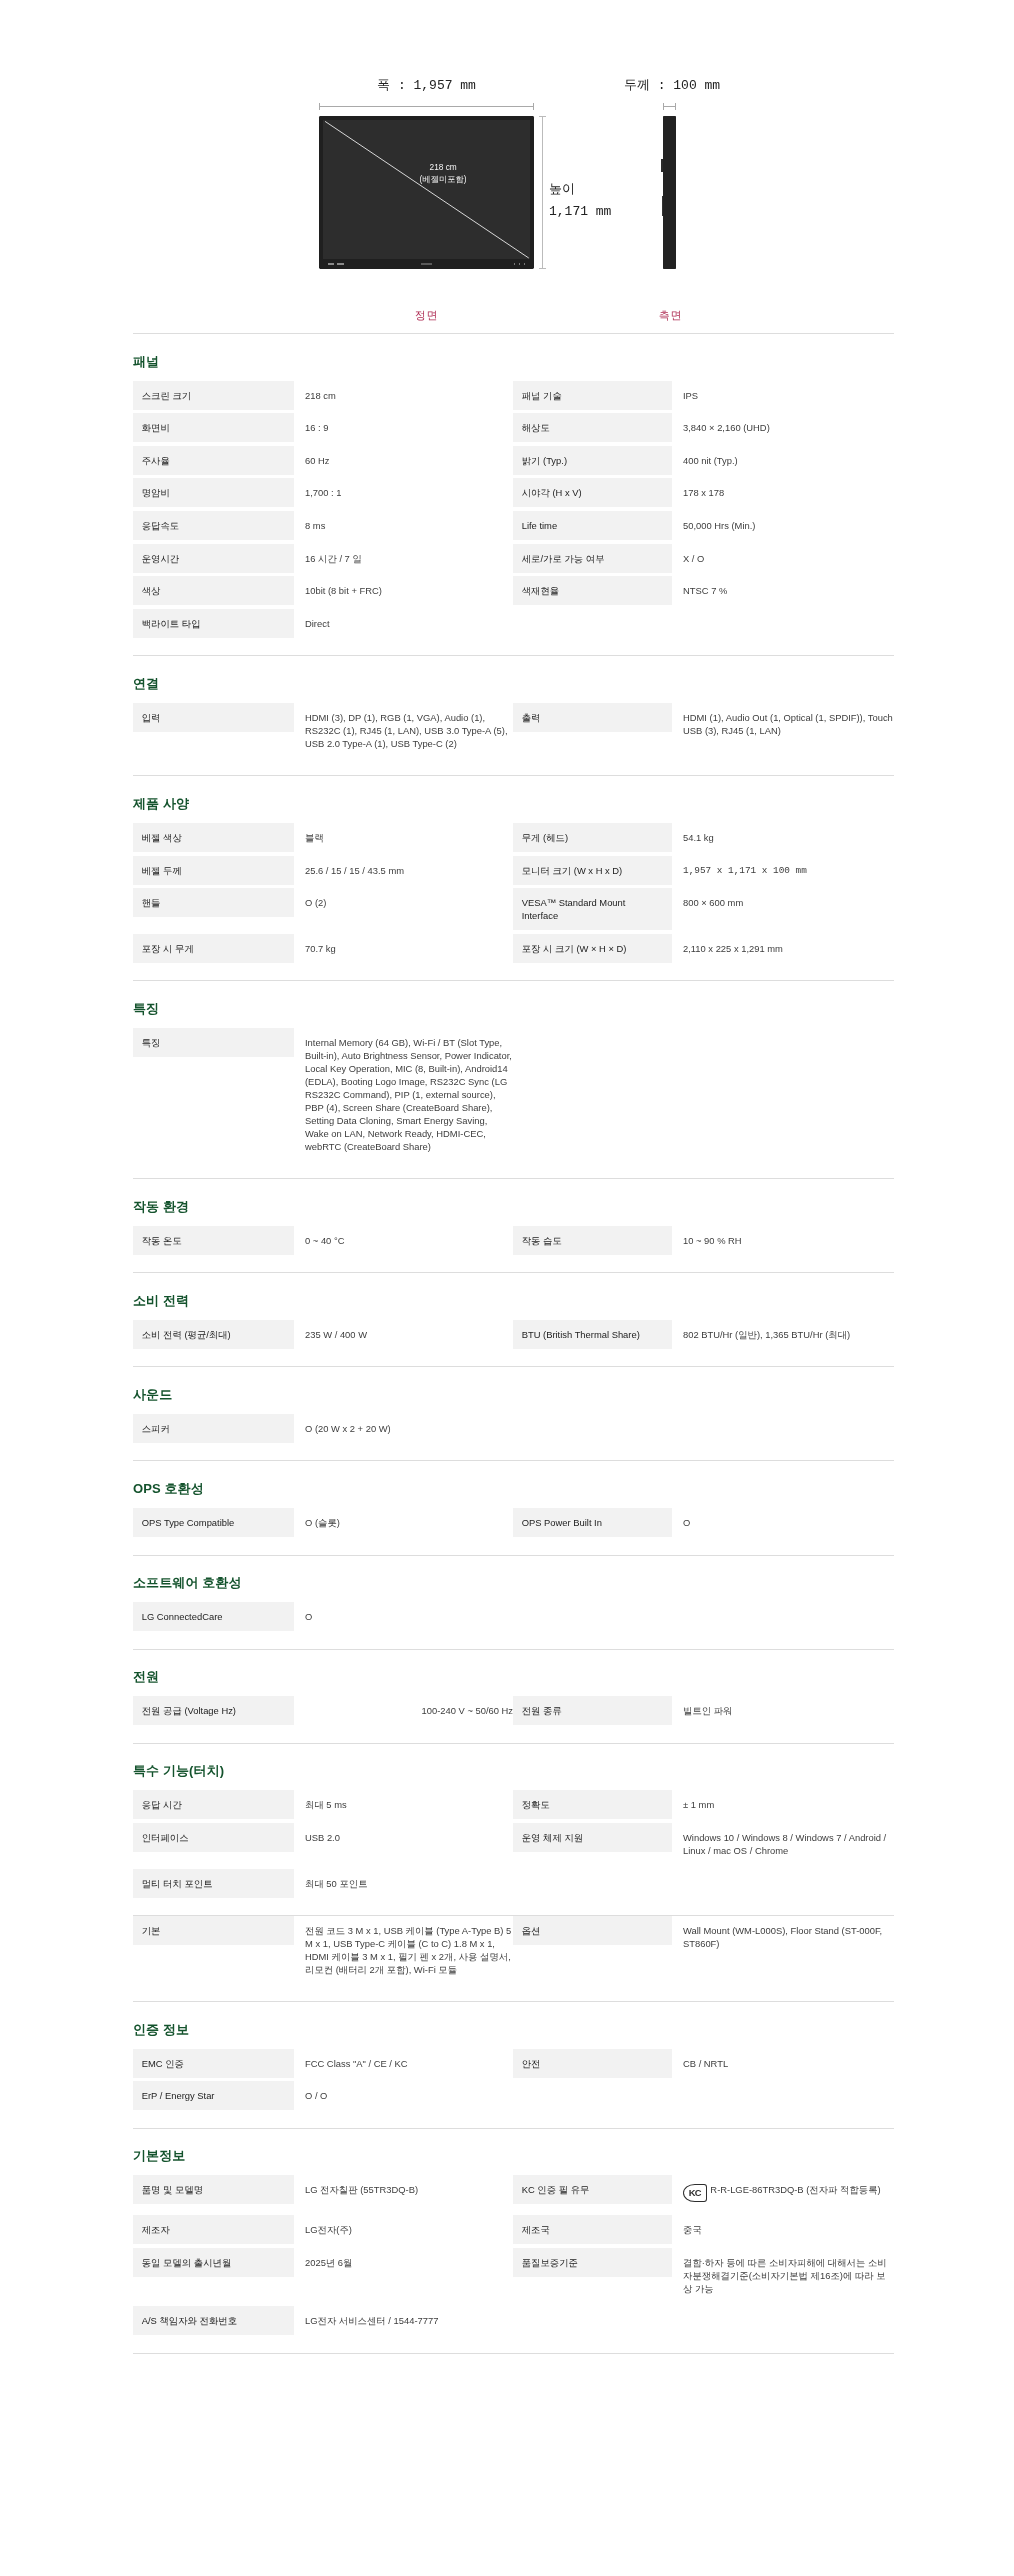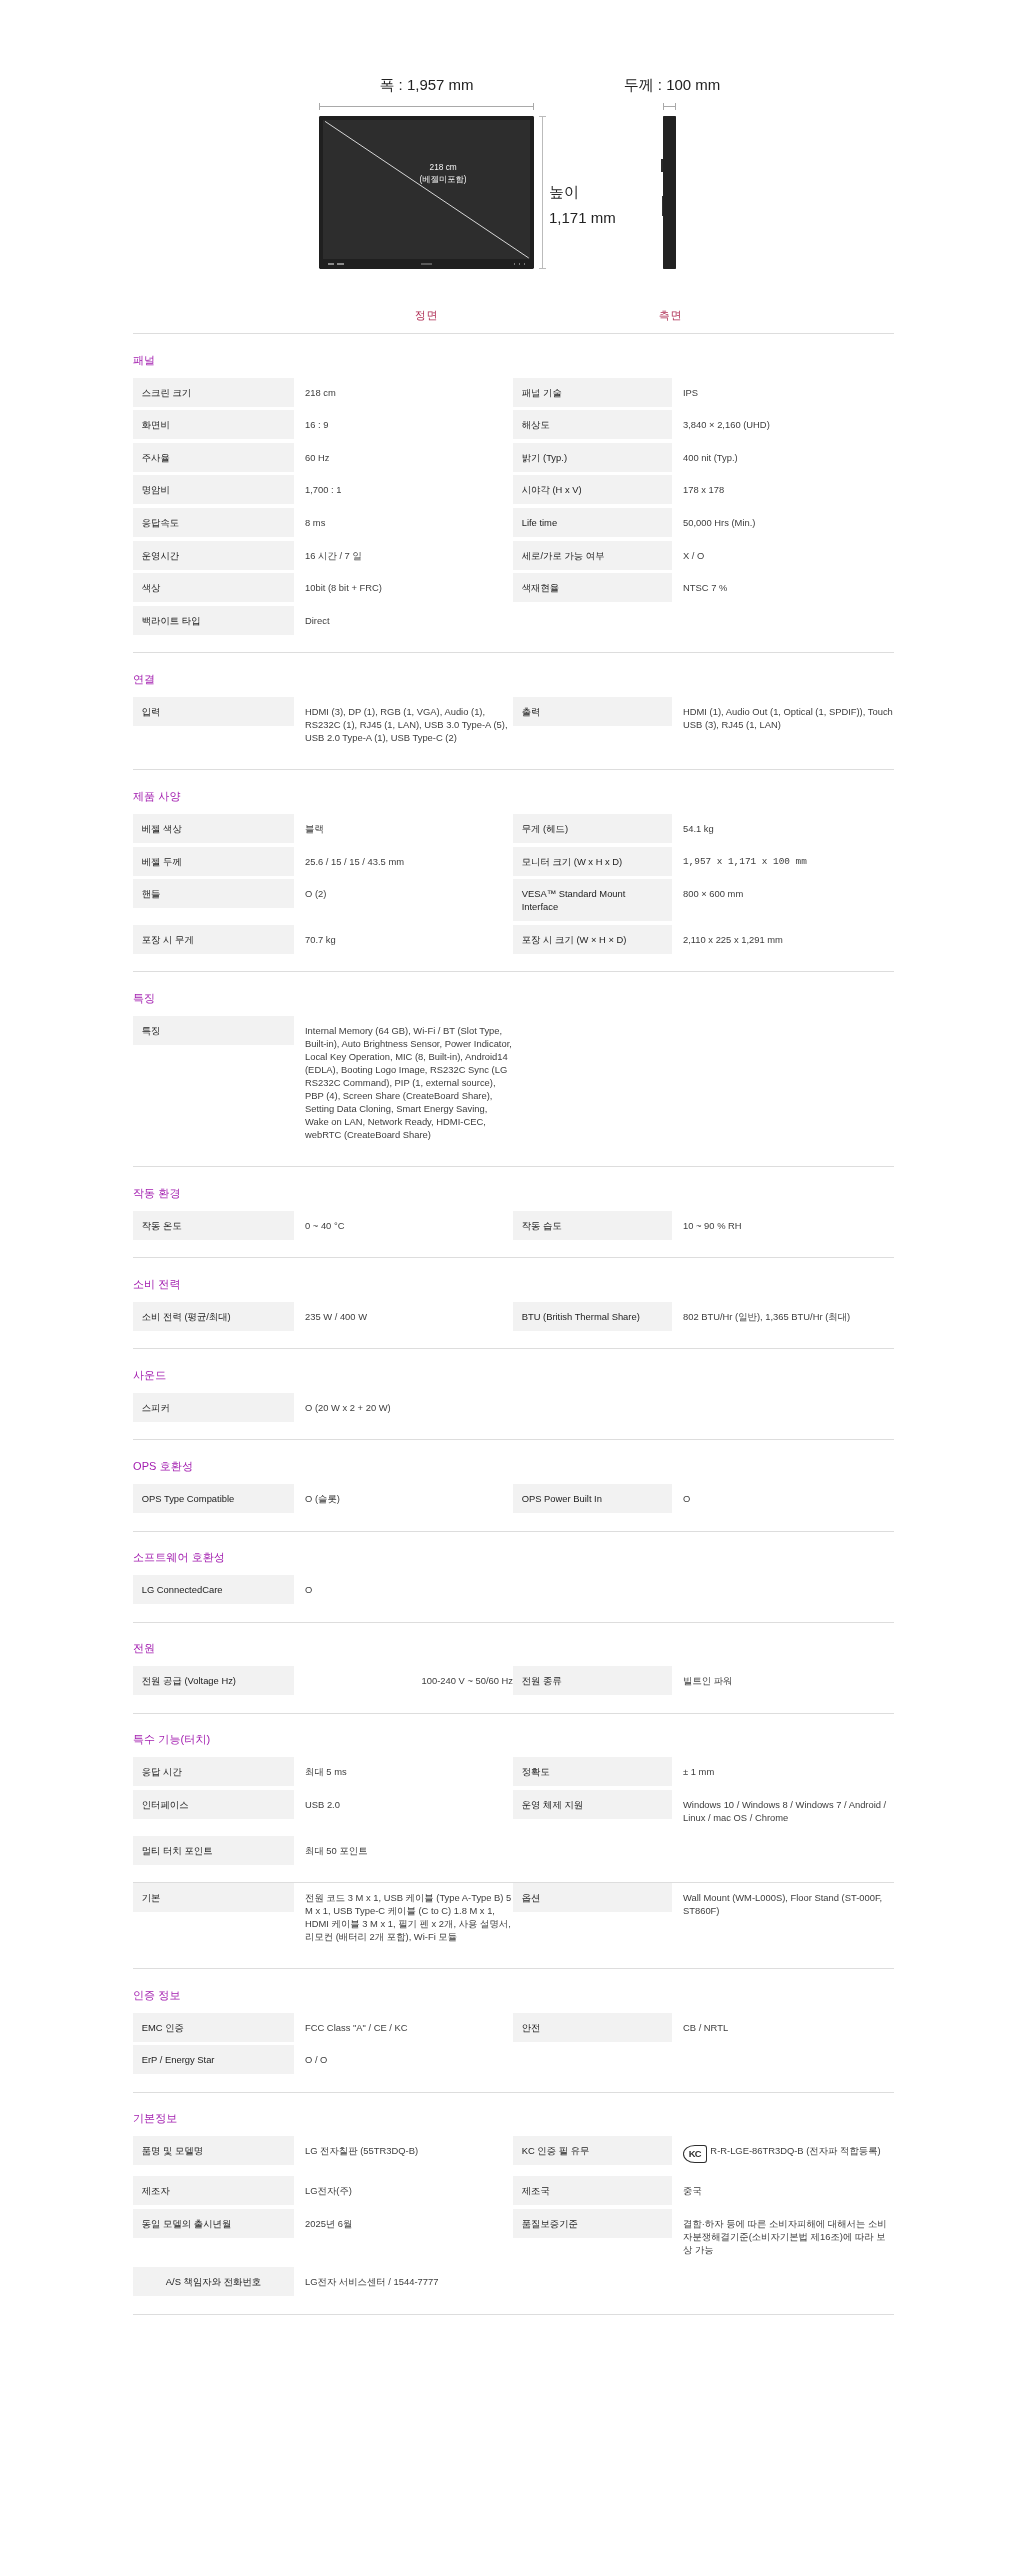--- a/index.html
+++ b/index.html
@@ -1,21 +1,21 @@
 <!DOCTYPE html>
 <html lang="ko" style="--accent: #b02f56; --label-bg: #f2f2f2; --divider: #dddddd;font-size:11.6px"><head>
 <meta charset="utf-8">
 <style>
   html,body{margin:0;padding:0;background:#fff;}
   body{width:1014px;font-family:"Liberation Sans","DejaVu Sans",sans-serif;color:#333;}
   .content{width:761px;margin:0 0 0 133px;position:relative;}
 
   
   .diagram{position:relative;height:261px;margin-top:72px;}
-  .dim-label{position:absolute;font-size:15px;color:#222;text-align:center;}
+  .dim-label{position:absolute;font-size:13px;color:#222;text-align:center;font-family:Liberation Mono, monospace;}
   .dim-h{position:absolute;height:0.7px;background:#a9a9a9;}
   .dim-h::before,.dim-h::after{content:"";position:absolute;top:-2.9px;width:0.7px;height:6.5px;background:#a9a9a9;}
   .dim-h::before{left:0;}.dim-h::after{right:0;}
   .dim-v{position:absolute;width:0.7px;background:#bbb;}
   .dim-v::before,.dim-v::after{content:"";position:absolute;left:-2.9px;height:0.7px;width:6.5px;background:#bbb;}
   .dim-v::before{top:0;}.dim-v::after{bottom:0;}
 
   .front-view{position:absolute;left:186px;top:44px;width:215px;height:153px;background:#1f1f1f;border-radius:1.4px;padding:0;box-sizing:border-box;}
   .screen{position:absolute;left:3.6px;top:3.6px;right:3.6px;bottom:10px;background:#2d2d2d;overflow:hidden;}
   .screen svg{position:absolute;left:0;top:0;width:100%;height:100%;}
@@ -27,21 +27,21 @@
     background:linear-gradient(to right,#777 0 1.4px,transparent 1.4px 5px,#777 5px 6.5px,transparent 6.5px 10px,#777 10px 11.6px);}
 
   .side-view{position:absolute;left:530px;top:44px;width:13px;height:153px;background:#222;border-radius:0.7px;}
   .side-view::before{content:"";position:absolute;left:-2.2px;top:28%;width:2.2px;height:13px;background:#2a2a2a;}
   .side-view::after{content:"";position:absolute;left:-1.4px;top:52%;width:1.4px;height:20px;background:#333;}
 
   .caption{position:absolute;top:236px;font-size:11px;letter-spacing:0.7px;color:var(--accent,#b02f56);text-align:center;}
 
   
   .divider{height:0.7px;background:var(--divider,#ddd);}
-  .sec-title{margin:19px 0 10px;font-size:11px;font-weight:400;color:#a21caf;letter-spacing:0.1px;}
+  .sec-title{margin:19px 0 10px;font-size:13px;font-weight:700;color:#14532d;letter-spacing:0.1px;}
   .rows{display:grid;grid-template-columns:161px 219px 159px 221px;row-gap:3.6px;margin-bottom:17.4px;}
   .cell-label{background:var(--label-bg,#f2f2f2);min-height:29px;box-sizing:border-box;
     padding:8px 8.7px;font-size:9.4px;line-height:13px;color:#222;align-self:start;}
   .cell-value{padding:8px 0 8px 11px;font-size:9.4px;line-height:13px;color:#3d3d3d;}
   .kc-mark{display:inline-block;float:left;margin:0.7px 3.6px 1.4px 0;min-width:17.4px;text-align:center;
     border:1.4px solid #2e2e2e;border-radius:50% 2.9px 2.9px 50%;padding:3.6px 2.2px;font-weight:bold;
     font-size:9.4px;line-height:8.7px;color:#2e2e2e;letter-spacing:-0.7px;}
   .bottom-pad{height:5.8px;}
 </style>
 </head>
@@ -261,21 +261,21 @@
           <div class="cell-label" style="grid-area: 1 / 3;">KC 인증 필 유무</div>
           <div class="cell-value" style="grid-area: 1 / 4;"><span class="kc-mark">KC</span><span>R-R-LGE-86TR3DQ-B (전자파 적합등록)</span></div>
           <div class="cell-label" style="grid-area: 2 / 1;">제조자</div>
           <div class="cell-value" style="grid-area: 2 / 2;">LG전자(주)</div>
           <div class="cell-label" style="grid-area: 2 / 3;">제조국</div>
           <div class="cell-value" style="grid-area: 2 / 4;">중국</div>
           <div class="cell-label" style="grid-area: 3 / 1;">동일 모델의 출시년월</div>
           <div class="cell-value" style="grid-area: 3 / 2;">2025년 6월</div>
           <div class="cell-label" style="grid-area: 3 / 3;">품질보증기준</div>
           <div class="cell-value" style="grid-area: 3 / 4;">결함·하자 등에 따른 소비자피해에 대해서는 소비자분쟁해결기준(소비자기본법 제16조)에 따라 보상 가능</div>
-          <div class="cell-label" style="grid-area: 4 / 1; text-align: center;">A/S 책임자와 전화번호</div>
+          <div class="cell-label" style="grid-area: 4 / 1;">A/S 책임자와 전화번호</div>
           <div class="cell-value" style="grid-area: 4 / 2;">LG전자 서비스센터 / 1544-7777</div>
         </div>
       </div>
     </div>
 
   <div class="divider"></div>
   <div class="bottom-pad"></div>
 </div>
 
 

